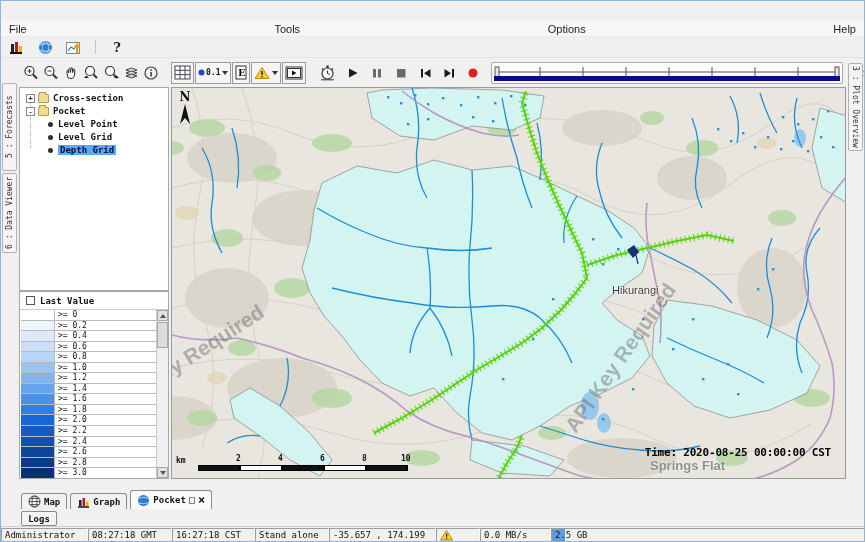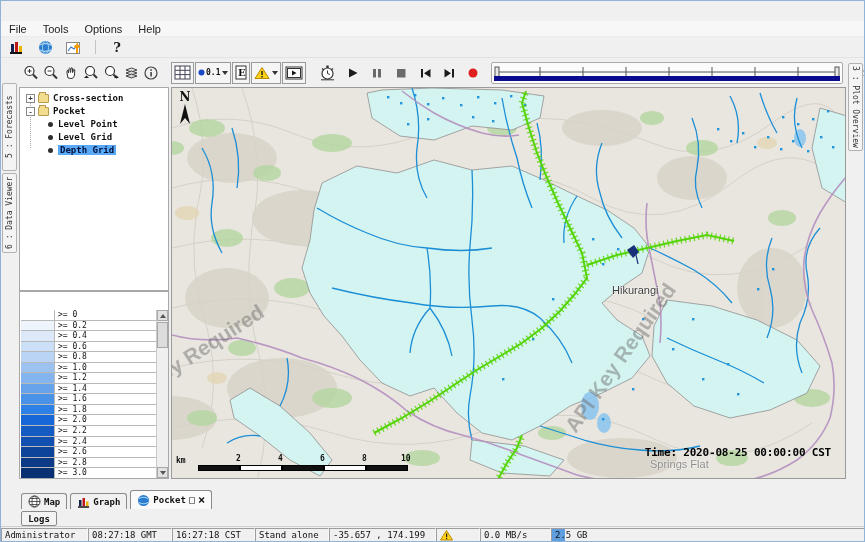--- a/index.html
+++ b/index.html
@@ -13,21 +13,21 @@
               display:flex; align-items:center; border-bottom:1px solid #e8e8e8; }
   #app-icon { width:14px; height:14px; margin:0 5px 0 4px; border-radius:2px;
               background:linear-gradient(#6fb3e8,#2d6fc0); position:relative; flex:none; }
   #app-icon svg { position:absolute; left:1px; top:1px; }
   #title-text { font-size:11px; color:#111; white-space:pre; }
   #win-controls { margin-left:auto; display:flex; height:100%; }
   .winbtn { width:30px; height:100%; display:flex; align-items:center; justify-content:center; }
 
   
   #menubar { position:absolute; left:0; top:20px; width:100%; height:16px; background:#f7f7f7;
-             display:flex; align-items:center; border-bottom:1px solid #ececec; }
+             display:flex; align-items:center; border-bottom:1px solid #ececec;justify-content:space-between; }
   .menu-item { font-size:11px; color:#222; padding:0 8px; }
 
   
   #toolbar1 { position:absolute; left:0; top:36px; width:100%; height:20px; background:#f0f0f0;
               display:flex; align-items:center; gap:9px; padding-left:5px; }
   .tsep { width:1px; height:14px; background:#c4c4c4; margin:0 2px; }
   .help-q { font-size:13px; font-weight:bold; color:#222; font-family:"DejaVu Serif",serif; }
 
   
   #toolbar2 { position:absolute; left:0; top:56px; width:100%; height:30px; background:#f0f0f0;
@@ -89,21 +89,21 @@
                border:1px solid #9a9a9a; background:#e9e6df; overflow:hidden; }
   .map-overlay { position:absolute; pointer-events:none; }
   #north { left:6px; top:2px; text-align:center; }
   #north-n { font-family:"DejaVu Serif",serif; font-weight:bold; font-size:12px; color:#111; }
   .watermark { font-size:21px; font-weight:bold; color:rgba(105,105,105,0.45); white-space:nowrap;
                font-family:"Liberation Sans",sans-serif; }
   #wm1 { left:-72px; top:258px; transform:rotate(-33deg); }
   #wm2 { left:398px; top:330px; transform:rotate(-55deg); transform-origin:left center; }
   #town-label { left:432px; top:196px; font-size:11px; color:#3d3d3d;
                 text-shadow:0 0 2px #fff,0 0 2px #fff;margin-left:8px; }
-  #flat-label { left:478px; top:370px; font-size:11px; color:#8f8f8f; text-shadow:0 0 2px #fff; }
+  #flat-label { left:478px; top:370px; font-size:13px; color:#8f8f8f; text-shadow:0 0 2px #fff;font-weight:bold; }
   #map-time { right:14px; top:358px; font-family:"DejaVu Sans Mono",monospace; font-size:11px;
               font-weight:bold; color:#000; letter-spacing:-0.2px; }
   #scalebar { left:4px; top:366px; width:250px; height:22px; }
   .scale-num { position:absolute; top:0; font-family:"DejaVu Sans Mono",monospace; font-size:8px;
                font-weight:bold; color:#111; }
   #scale-km { position:absolute; left:0; top:2px; font-family:"DejaVu Sans Mono",monospace; font-size:8px;
               font-weight:bold; color:#111; }
   .scale-seg { position:absolute; top:11px; height:6px; width:42px; border:1px solid #000; }
 
   
@@ -345,20 +345,24 @@
       <span class="bullet"></span>
       <span class="tree-label">Level Grid</span>
     </div>
     <div class="tree-row" style="top:56px; padding-left:28px;justify-content:flex-end;">
       <span class="bullet"></span>
       <span class="tree-label selected">Depth Grid</span>
     </div>
   </div>
 
   <div id="legend-panel">
+    <div id="legend-header">
+      <span id="legend-checkbox"></span>
+      <span>Last Value</span>
+    </div>
     <div id="legend-list">
       <div class="lrow">
           <span class="lswatch" style="background: rgb(255, 255, 255);"></span>
           <span class="llabel">&gt;= 0</span>
         </div>
       <div class="lrow">
           <span class="lswatch" style="background: rgb(238, 244, 252);"></span>
           <span class="llabel">&gt;= 0.2</span>
         </div>
       <div class="lrow">

